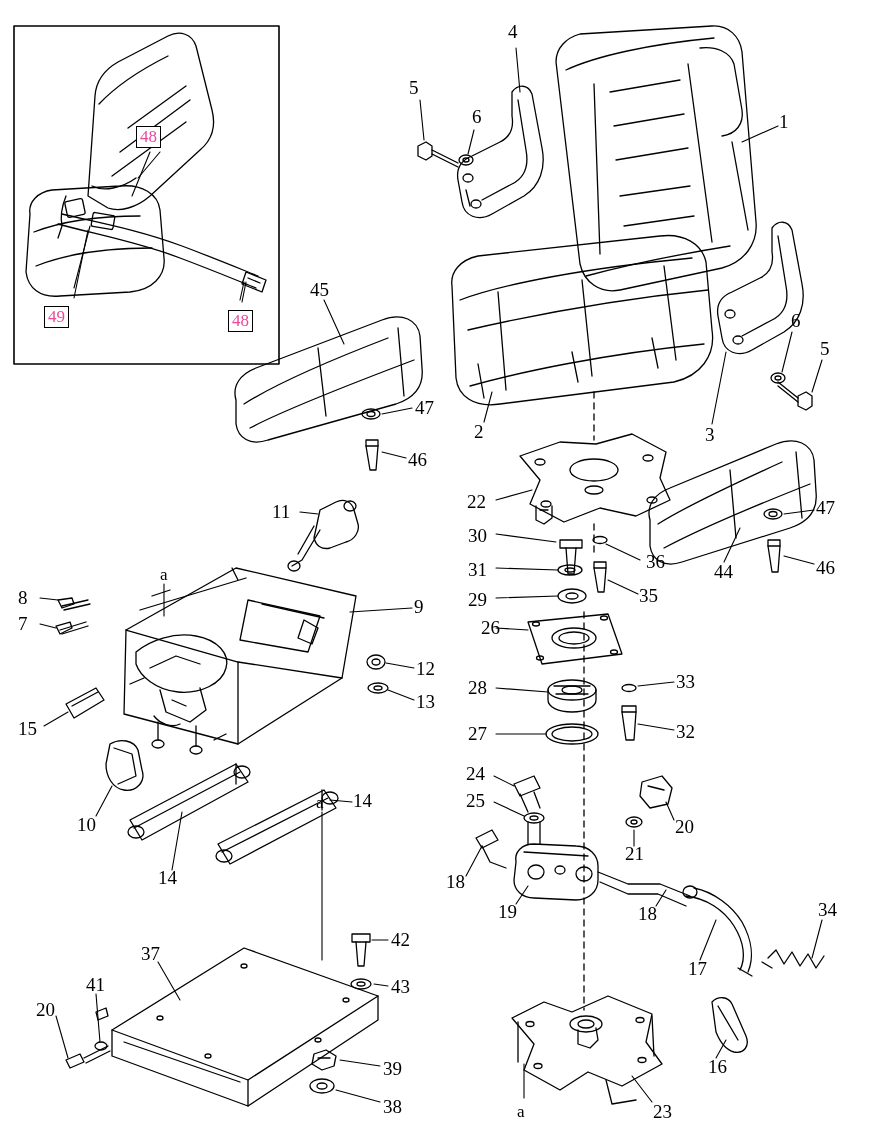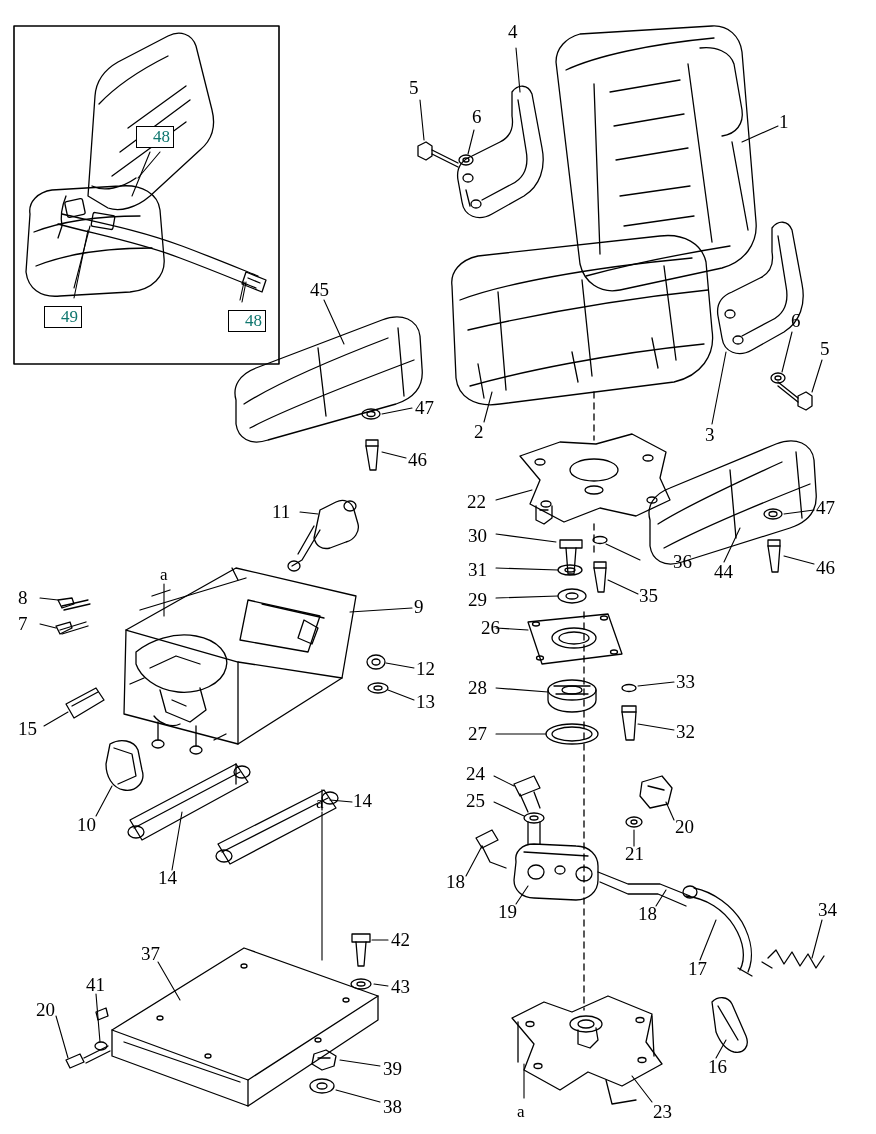--- a/index.html
+++ b/index.html
@@ -28,23 +28,23 @@
     font-size: 19px;
     font-weight: normal;
     color: #000000;
     white-space: nowrap;
     line-height: 1;
   }
   .boxed {
     position: absolute;
     font-family: "Liberation Serif", serif;
     font-size: 17px;
-    color: #0f766e;
+    color: #ec4899;
     border: 1.5px solid #000000;
-    padding: 1px 3px 2px 16px;
+    padding: 1px 3px 2px 3px;
     background: #ffffff;
     line-height: 1;
   }
   .letter {
     position: absolute;
     font-family: "Liberation Serif", serif;
     font-size: 17px;
     font-style: normal;
     color: #000000;
   }
@@ -487,21 +487,21 @@
   <div class="callout" style="left:779px; top:112px;">1</div>
   <div class="callout" style="left:791px; top:311px;">6</div>
   <div class="callout" style="left:820px; top:339px;">5</div>
   <div class="callout" style="left:310px; top:280px;">45</div>
   <div class="callout" style="left:474px; top:422px;">2</div>
   <div class="callout" style="left:705px; top:425px;">3</div>
   <div class="callout" style="left:415px; top:398px;">47</div>
   <div class="callout" style="left:408px; top:450px;">46</div>
   <div class="callout" style="left:467px; top:492px;">22</div>
   <div class="callout" style="left:468px; top:526px;">30</div>
-  <div class="callout" style="left:673px; top:552px;text-align:center;">36</div>
+  <div class="callout" style="left:646px; top:552px;text-align:center;">36</div>
   <div class="callout" style="left:468px; top:560px;">31</div>
   <div class="callout" style="left:639px; top:586px;">35</div>
   <div class="callout" style="left:468px; top:590px;">29</div>
   <div class="callout" style="left:468px; top:618px;margin-left:13px;">26</div>
   <div class="callout" style="left:816px; top:498px;">47</div>
   <div class="callout" style="left:816px; top:558px;">46</div>
   <div class="callout" style="left:714px; top:562px;">44</div>
   <div class="callout" style="left:468px; top:678px;">28</div>
   <div class="callout" style="left:676px; top:672px;">33</div>
   <div class="callout" style="left:468px; top:724px;">27</div>

